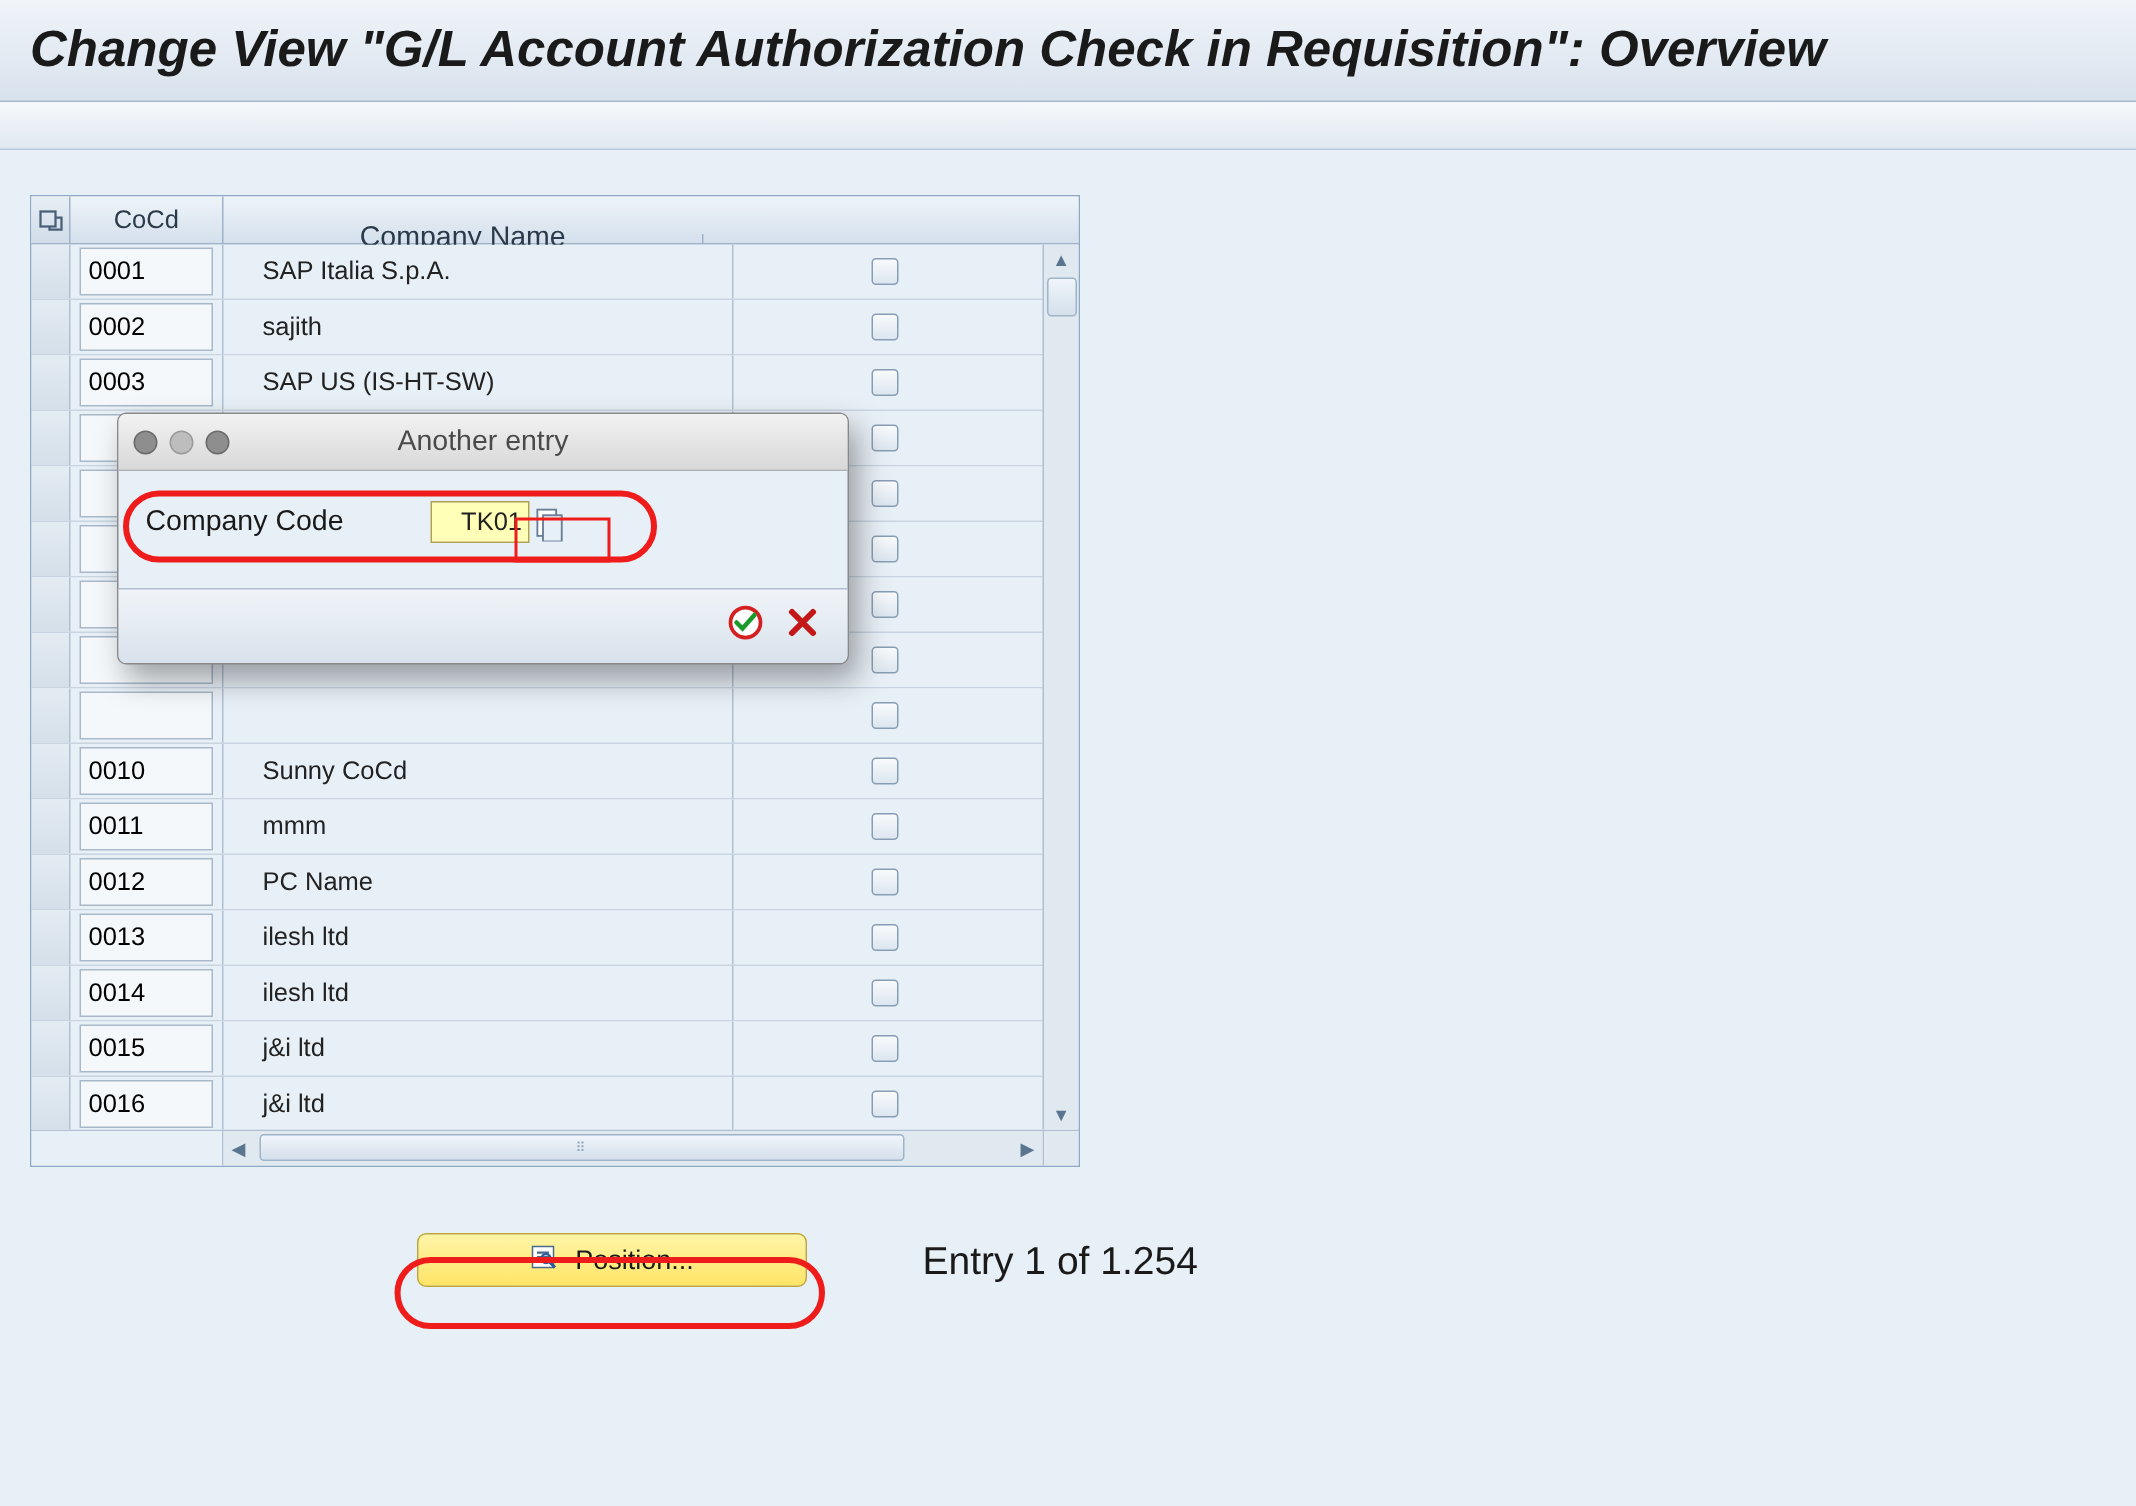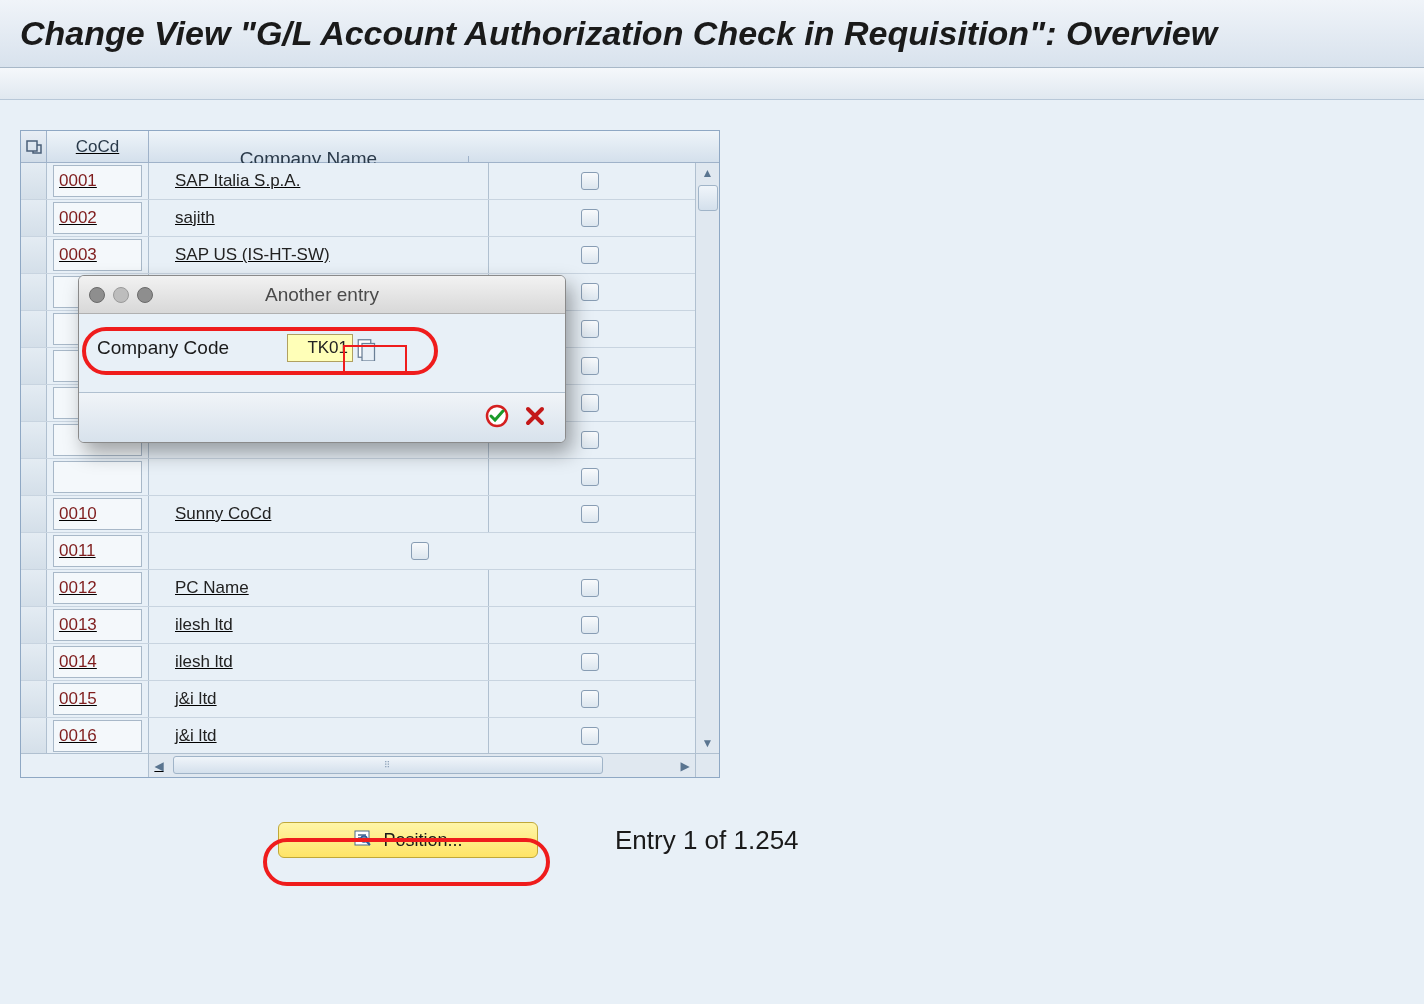--- a/index.html
+++ b/index.html
@@ -20,21 +20,20 @@
       font-style: italic;
       color: #1a1a1a;
     }
     .toolbar-strip {
       background: linear-gradient(to bottom, #f5f8fb, #e0e8f0);
       height: 32px;
       border-bottom: 1px solid #b8c8d8;
     }
     .main-area {
       padding: 30px 16px 0 20px;
-      text-decoration: underline;
     }
     .table-container {
       border: 1px solid #8fa8c4;
       width: 700px;
       background: #e8f0f7;
       position: relative;
     }
     .table-header-row {
       display: flex;
       background: linear-gradient(to bottom, #eef4f9, #d4e0ec);
@@ -112,21 +111,21 @@
       display: flex;
       align-items: center;
     }
     .td-cocd .cocd-input {
       width: 100%;
       height: 32px;
       border: 1px solid #a8b8c8;
       background: #f4f8fb;
       padding: 0 5px;
       font-size: 17px;
-      color: #7f1d1d;
+      color: #000000;
     }
     .td-name {
       width: 320px;
       border-right: 1px solid #b0c0d0;
       padding: 0 6px;
       display: flex;
       align-items: center;
       font-size: 17px;
       color: #222;
       margin-left: 20px;
@@ -467,20 +466,21 @@
     <div class="td-name">Sunny CoCd</div>
     <div class="td-check">
             <div class="sap-checkbox"></div>
           </div>
   </div>
         <div class="tr">
     <div class="td-select"></div>
     <div class="td-cocd">
             <input class="cocd-input" value="0011" style="">
           </div>
+    <div class="td-name">mmm</div>
     <div class="td-check">
             <div class="sap-checkbox"></div>
           </div>
   </div>
         <div class="tr">
     <div class="td-select"></div>
     <div class="td-cocd">
             <input class="cocd-input" value="0012" style="">
           </div>
     <div class="td-name">PC Name</div>

